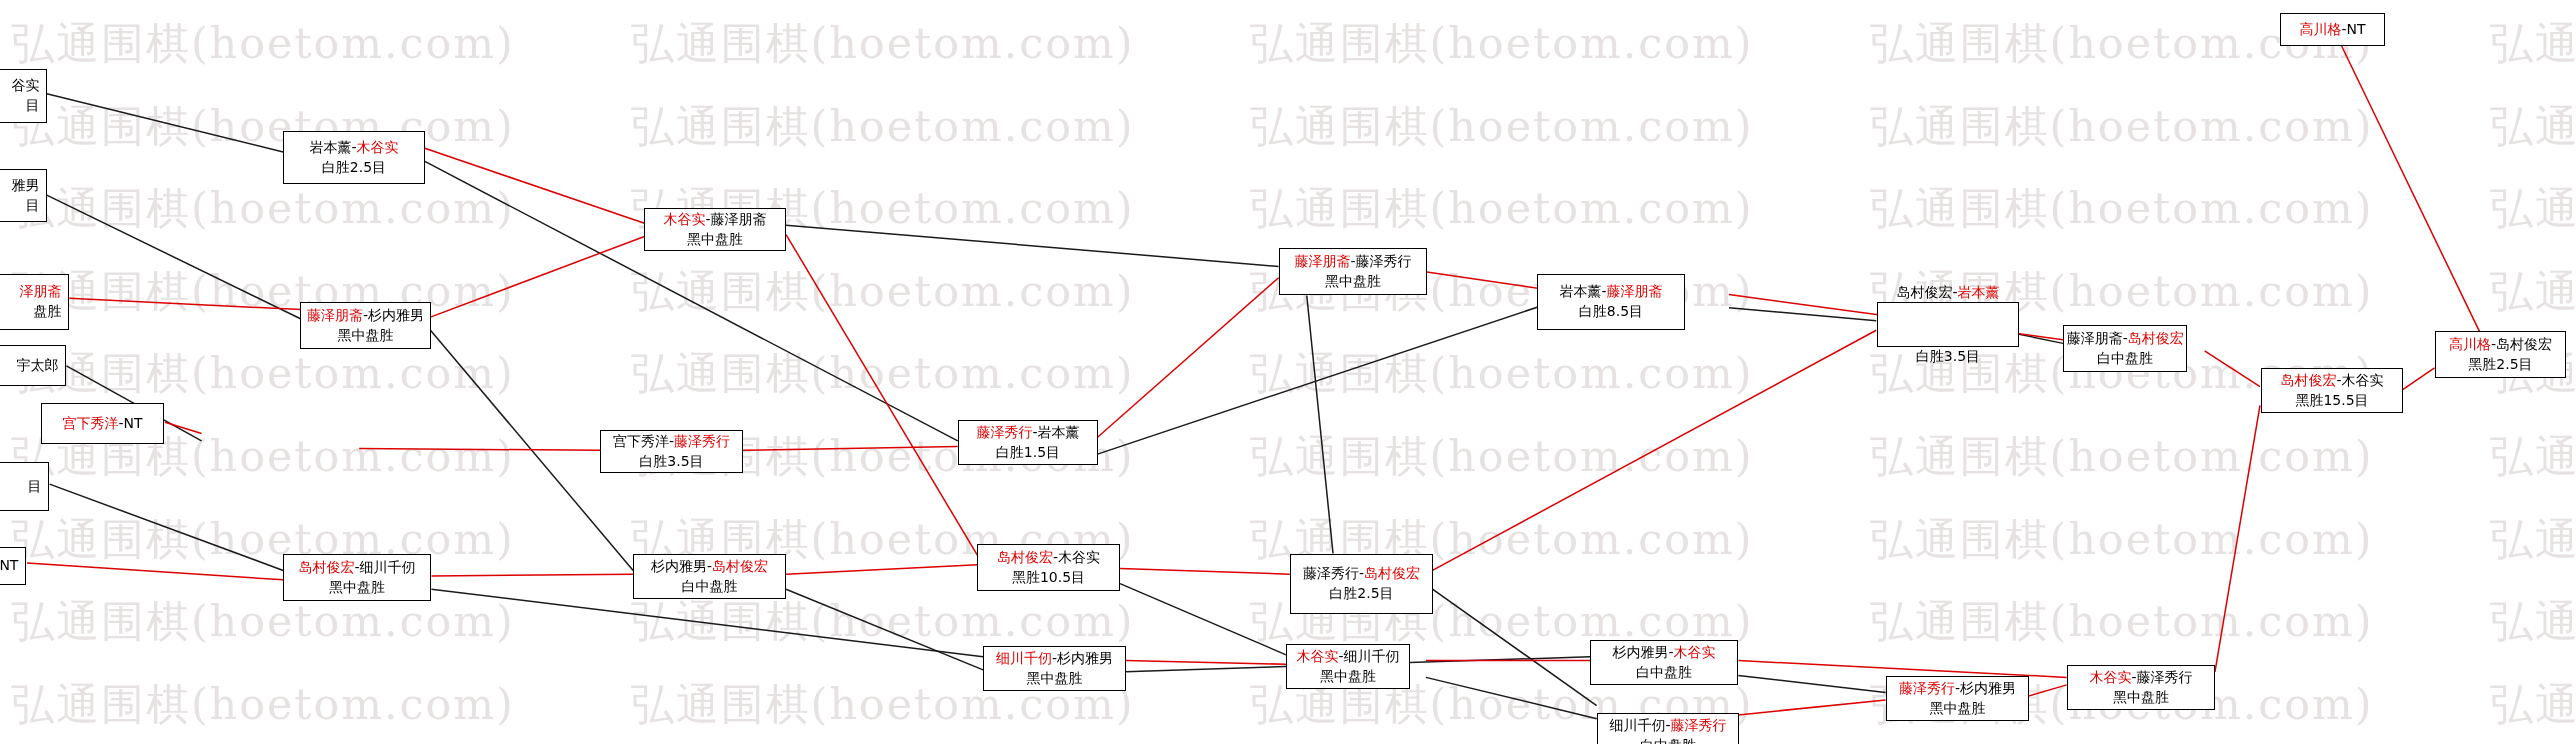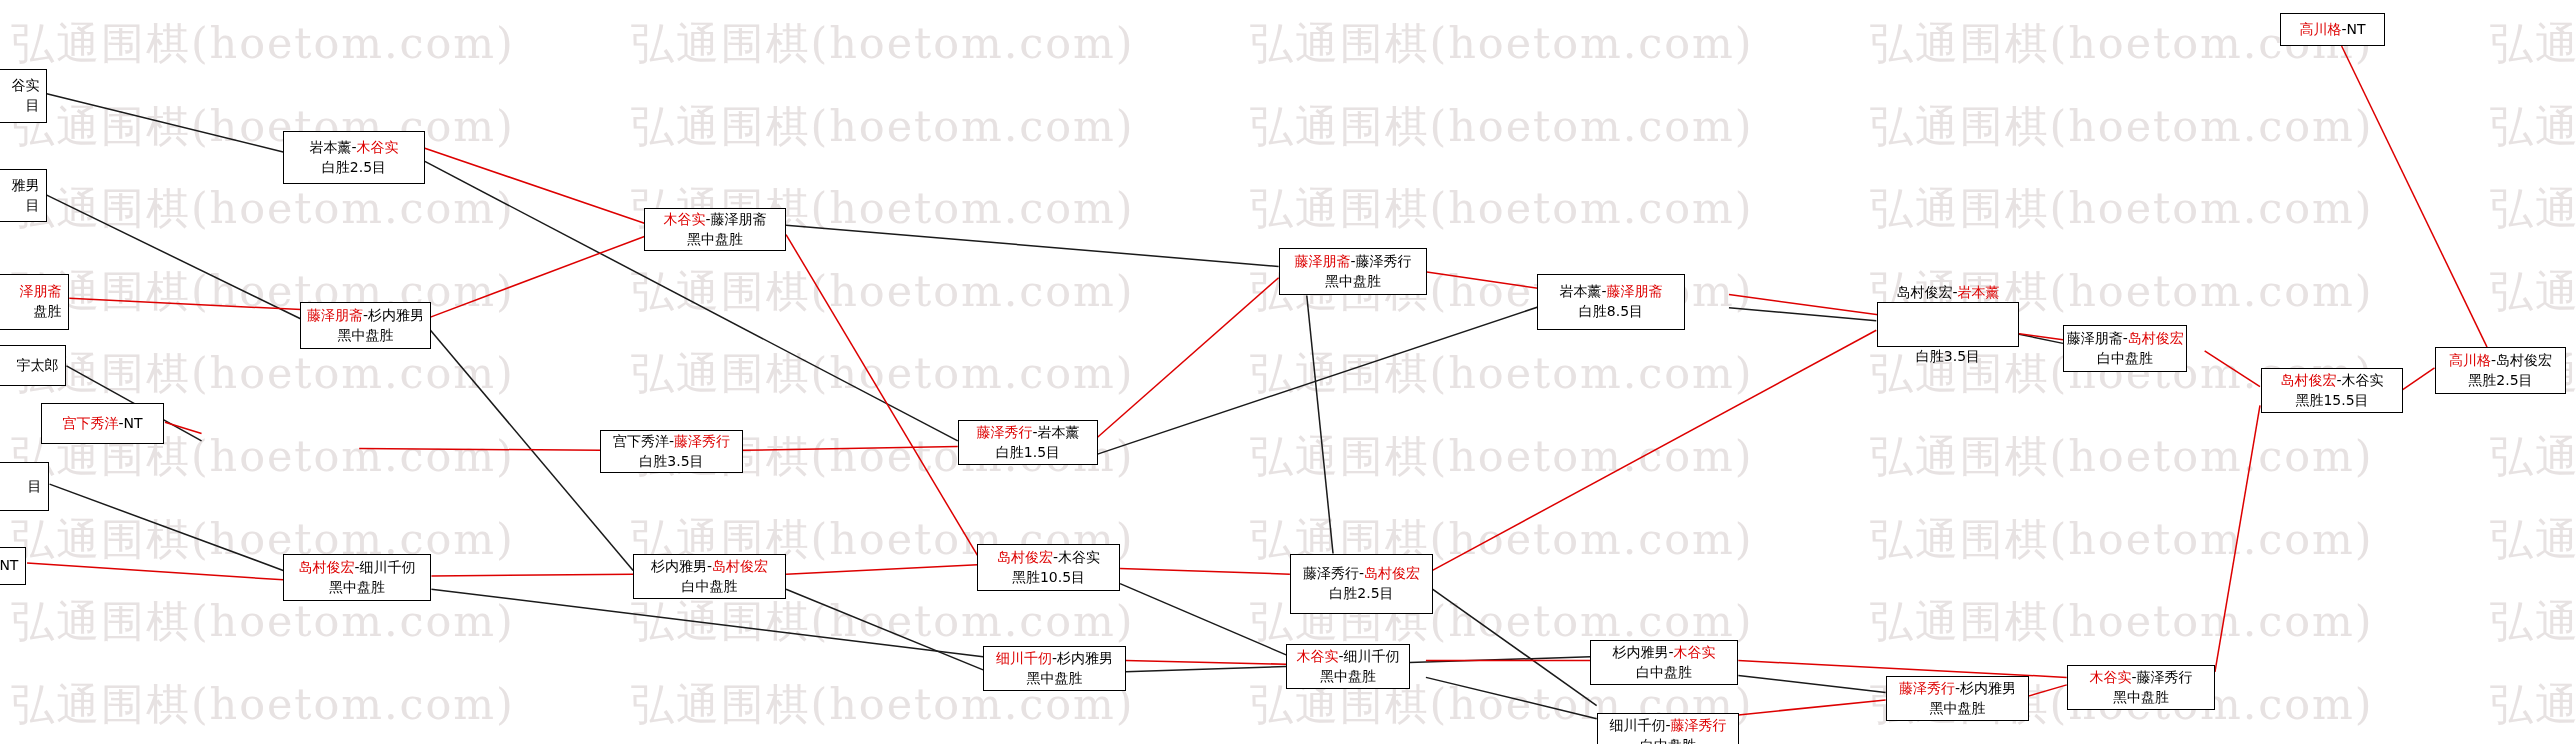--- a/index.html
+++ b/index.html
@@ -236,21 +236,21 @@
         <div class="nrow"><span>白中盘胜</span></div>
       </div>
       <div class="node" style="left: 2067px; top: 665px; width: 148px; height: 45px; border-color: rgb(0, 0, 0);">
         <div class="nrow"><span class="win">木谷实</span><span>-藤泽秀行</span></div>
         <div class="nrow"><span>黑中盘胜</span></div>
       </div>
       <div class="node" style="left: 2261px; top: 368px; width: 142px; height: 45px; border-color: rgb(0, 0, 0);">
         <div class="nrow"><span class="win">岛村俊宏</span><span>-木谷实</span></div>
         <div class="nrow"><span>黑胜15.5目</span></div>
       </div>
-      <div class="node" style="left: 2435px; top: 347px; width: 131px; height: 47px; border-color: rgb(0, 0, 0);">
+      <div class="node" style="left: 2435px; top: 331px; width: 131px; height: 47px; border-color: rgb(0, 0, 0);">
         <div class="nrow"><span class="win">高川格</span><span>-岛村俊宏</span></div>
         <div class="nrow"><span>黑胜2.5目</span></div>
       </div>
       <div class="node" style="left: 2280px; top: 13px; width: 105px; height: 33px; border-color: rgb(0, 0, 0);">
         <div class="nrow"><span class="win">高川格</span><span>-NT</span></div>
       </div>
     </div>
 </div>
 
 

